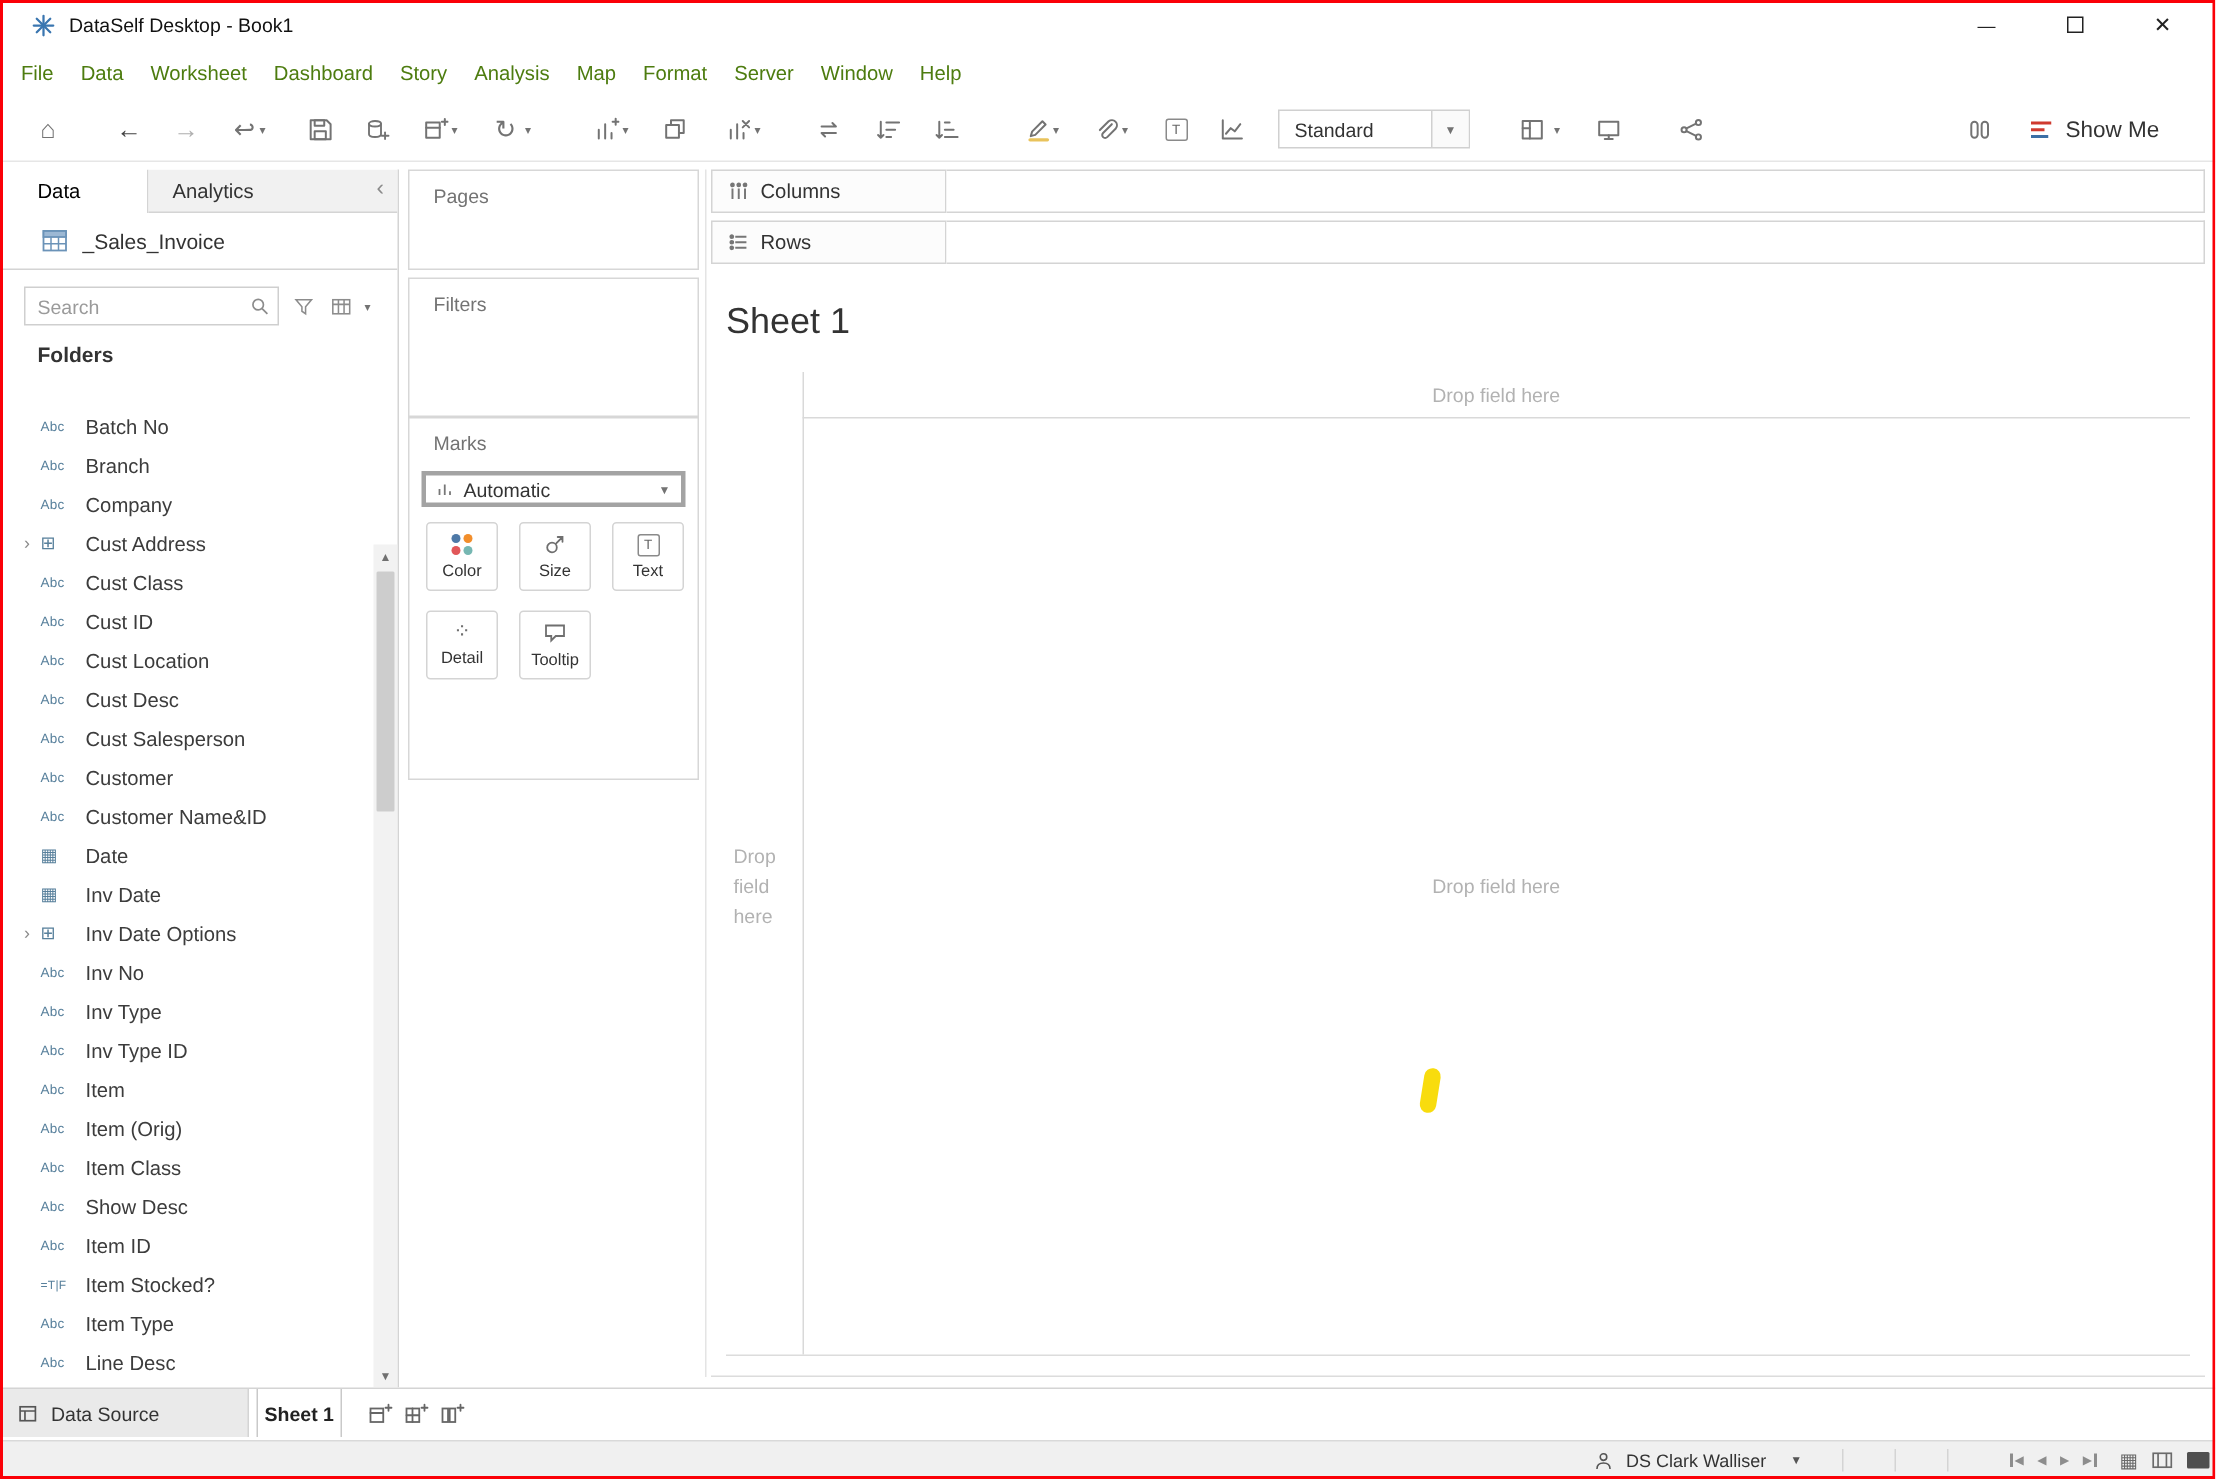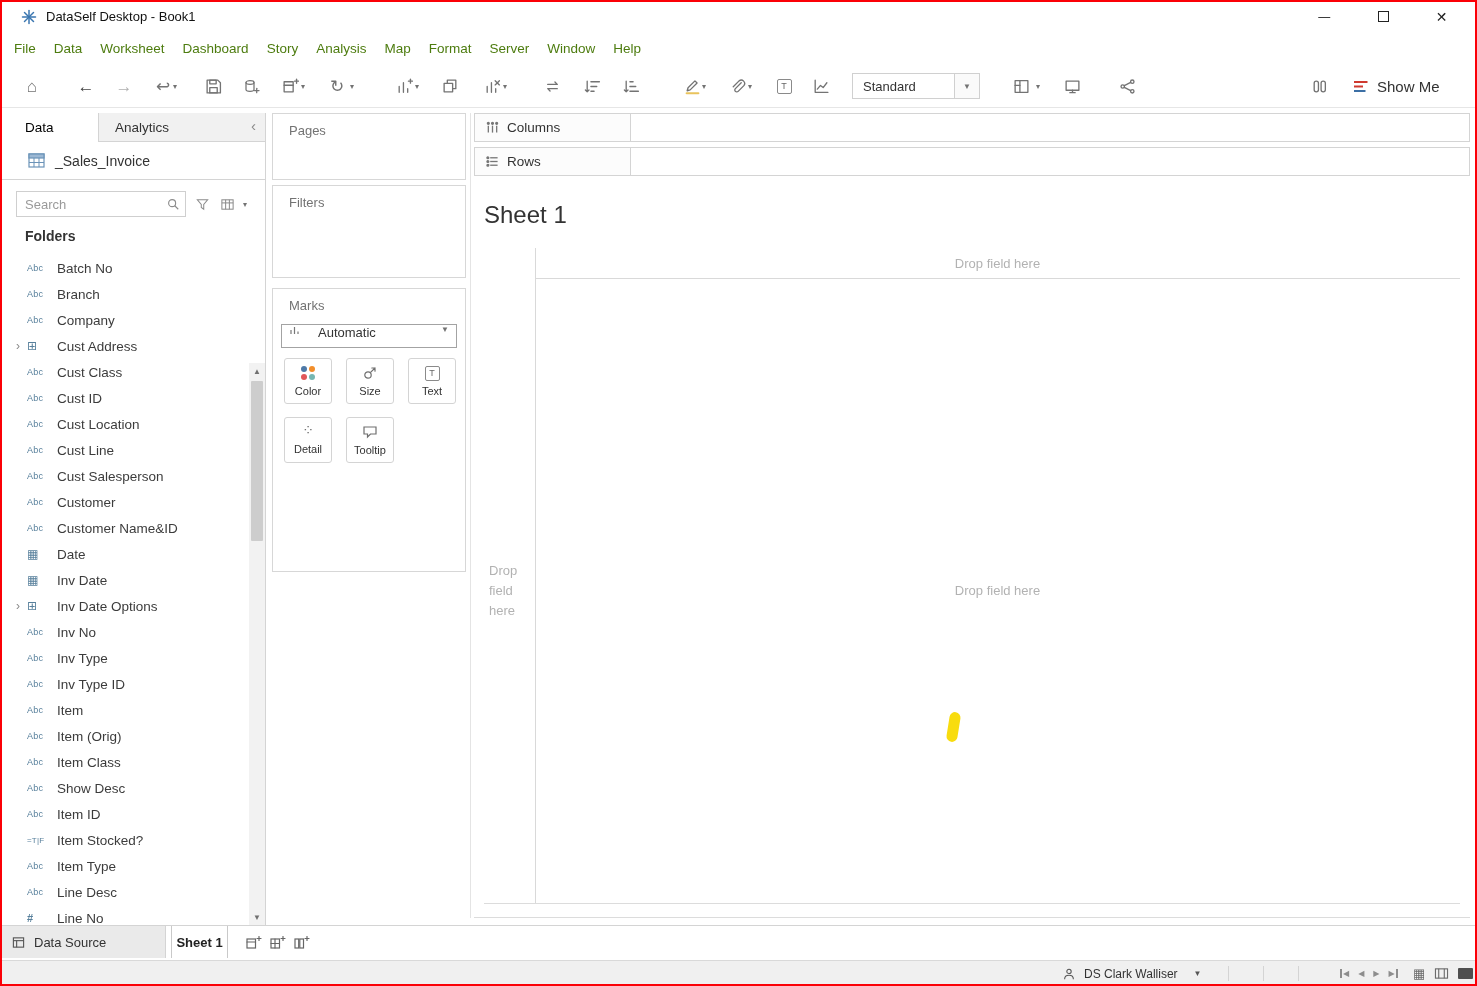--- a/index.html
+++ b/index.html
@@ -45,41 +45,41 @@
   .ds-row svg{width:17px;height:15px}
   .search-row{display:flex;align-items:center;margin:11px 10px 0 16px;gap:7px}
   .search-wrap{position:relative;width:170px}
   .search-wrap input{width:100%;height:26px;border:1px solid #cfcfcf;padding:0 24px 0 8px;font-size:13px;color:#333;font-family:inherit;outline:none}
   .search-wrap input::placeholder{color:#9a9a9a}
   .search-wrap svg{position:absolute;right:6px;top:6px;width:14px;height:14px;fill:none;stroke:#8c8c8c;stroke-width:1.3}
   .side-icon{width:18px;height:18px;display:flex;align-items:center;justify-content:center;cursor:default}
   .side-icon svg{width:15px;height:15px;fill:none;stroke:#8c8c8c;stroke-width:1.1}
   .small-caret{font-size:8px;color:#737373;cursor:default}
   .folders-heading{margin:11px 0 0 25px;font-size:14px;font-weight:bold;color:#333;height:18px;cursor:default}
-  .field-list{margin-top:9px}
+  .field-list{margin-top:25px}
   .field-row{height:26px;display:flex;align-items:center;padding-left:16px;cursor:default}
   .f-exp{width:11px;font-size:12px;color:#8a8a8a;line-height:1}
   .f-icon{width:30px;color:#58809c;font-size:9px;letter-spacing:.2px}
   .f-icon.date,.f-icon.hier{font-size:12px}
   .f-icon.num{font-size:11px;font-weight:bold}
   .f-icon.bool{font-size:8px}
   .f-label{font-size:13.5px;color:#3c3c3c;white-space:nowrap}
   .side-scroll{position:absolute;right:0;top:250px;bottom:0;width:16px;background:#f2f2f2;display:flex;flex-direction:column;align-items:center;cursor:default}
   .scroll-arrow{height:16px;display:flex;align-items:center;justify-content:center;font-size:8px;color:#707070;width:100%}
   .scroll-thumb{width:12px;height:160px;background:#cdcdcd;border-radius:1px;margin-top:2px}
   .scroll-spacer{flex:1}
 
   
   .cards{position:absolute;left:272px;top:113px;width:194px}
   .card{border:1px solid #d7d7d7;background:#fff}
   .card-label{padding:9px 0 0 16px;font-size:13px;color:#737373;cursor:default}
   .card.pages{height:67px}
   .card.filters{height:93px;margin-top:5px}
-  .card.marks{height:284px;margin-top:10px}
-  .mark-type{margin:11px 8px 0 8px;height:24px;border:1px solid #a3a3a3;display:flex;padding:0 7px;gap:18px;font-size:13px;color:#333;background:#fff;cursor:default}
+  .card.marks{height:242px;}
+  .mark-type{margin:11px 8px 0 8px;height:24px;border:3px solid #a3a3a3;display:flex;align-items:center;padding:0 7px;gap:7px;font-size:13px;color:#333;background:#fff;cursor:default}
   .mark-type svg{width:11px;height:11px;fill:none;stroke:#777;stroke-width:1.2}
   .mark-type .mt-caret{margin-left:auto;font-size:8px;color:#737373}
   .mark-btns{display:grid;grid-template-columns:repeat(3,48px);gap:13px 14px;margin:10px 0 0 11px}
   .mark-btn{height:46px;border:1px solid #d4d4d4;border-radius:3px;background:#fff;display:flex;flex-direction:column;align-items:center;justify-content:center;gap:4px;cursor:default}
   .mark-btn .lbl{font-size:11px;color:#333}
   .mark-btn svg{width:16px;height:16px;fill:none;stroke:#6f6f6f;stroke-width:1.2;stroke-linecap:round}
   .color-dots{width:15px;height:15px;display:grid;grid-template-columns:7px 7px;gap:1px}
   .color-dots i{width:6px;height:6px;border-radius:50%;display:block}
   .detail-glyph{font-size:14px;color:#6f6f6f;line-height:10px;height:14px}
   .detail-glyph::after{content:"⁘"}
@@ -381,21 +381,21 @@
           <span class="f-label">Cust ID</span>
         </div>
         <div class="field-row">
           <span class="f-exp"></span>
           <span class="f-icon abc">Abc</span>
           <span class="f-label">Cust Location</span>
         </div>
         <div class="field-row">
           <span class="f-exp"></span>
           <span class="f-icon abc">Abc</span>
-          <span class="f-label">Cust Line</span>
+          <span class="f-label">Cust Desc</span>
         </div>
         <div class="field-row">
           <span class="f-exp"></span>
           <span class="f-icon abc">Abc</span>
           <span class="f-label">Cust Salesperson</span>
         </div>
         <div class="field-row">
           <span class="f-exp"></span>
           <span class="f-icon abc">Abc</span>
           <span class="f-label">Customer</span>

